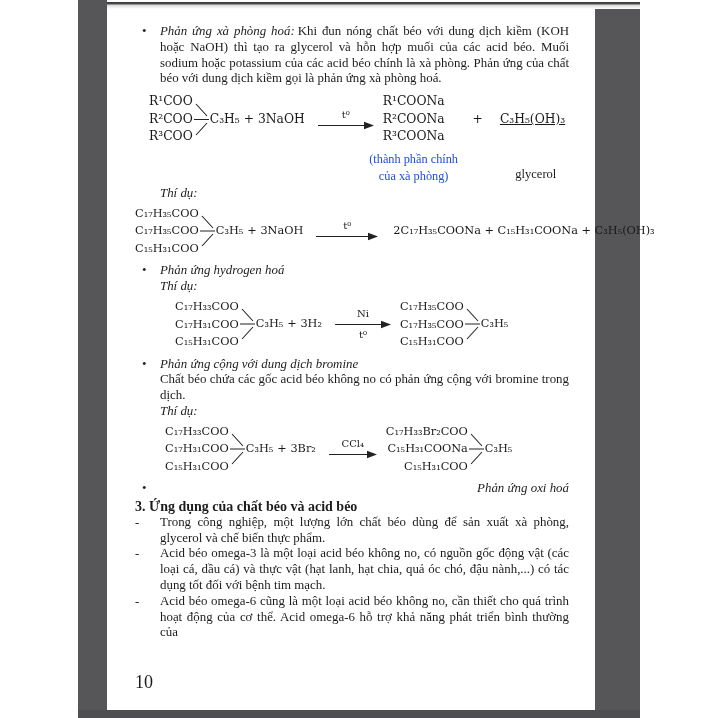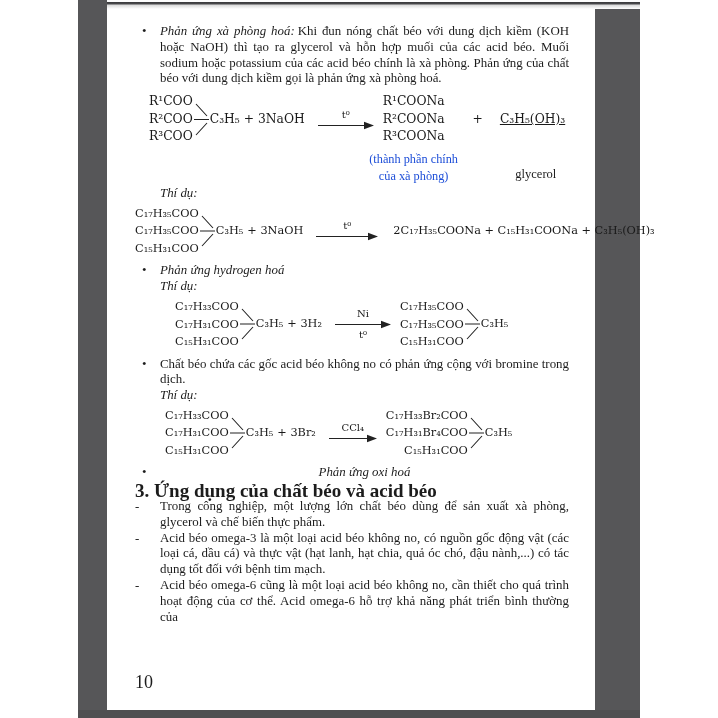--- a/index.html
+++ b/index.html
@@ -12,21 +12,21 @@
   .page{position:absolute;left:107px;top:0;width:488px;height:710px;background:#ffffff;}
   .page-top-edge{position:absolute;top:0;left:0;right:-45px;height:9px;
     background:linear-gradient(180deg,#fdfdfd 0,#fdfdfd 2px,#39393b 2px,#4a4a4d 4px,#d9d9d9 5px,#ffffff 9px);}
   .content{position:absolute;left:28px;top:24px;width:434px;font-size:12.9px;line-height:15.8px;}
   .li{display:flex;}
   .marker{flex:none;width:25px;padding-left:7px;box-sizing:border-box;}
   .li-body{flex:1;text-align:justify;}
   .ititle{font-style:italic;}
   .ititle-run{font-style:italic;margin-right:3px;}
   .example-label{font-style:italic;margin-left:25px;}
-  .heading{font-weight:bold;font-size:19px;margin-top:2px;}
+  .heading{font-weight:bold;font-size:14px;margin-top:2px;}
   .pagenum{position:absolute;left:28px;top:672px;font-size:18px;}
   
   .eqrow{display:flex;align-items:center;font-family:"DejaVu Serif",serif;color:#191919;}
   .eq-main{font-size:12.3px;margin:6px 0 40px 14px;position:relative;}
   .eq-ex{font-size:11.3px;margin:3px 0 6px 6px;}
   .stack{display:flex;flex-direction:column;align-items:flex-end;line-height:17.5px;text-align:right;}
   .tri{display:flex;align-items:center;}
   .bonds{flex:none;margin:0 1px;}
   .plus{margin:0 7px;}
   .reagent{margin:0 4px;white-space:nowrap;}
@@ -162,20 +162,21 @@
           <svg class="bonds" width="15" height="50" viewBox="0 0 15 50">
             <path d="M2 10 L13 22 M0 25 L15 25 M2 40 L13 28" stroke="#222" stroke-width="1.1" fill="none"></path>
           </svg>
           <span>C₃H₅</span>
         </span>
       </div>
 
       <div class="li mt2">
         <span class="marker">•</span>
         <div class="li-body">
+          <span class="ititle" style="display:block;text-align:left;">Phản ứng cộng với dung dịch bromine</span>
           <span>Chất béo chứa các gốc acid béo không no có phản ứng cộng với bromine trong dịch.</span>
           <span class="ititle" style="display:block;text-align:left;">Thí dụ:</span>
         </div>
       </div>
 
       <div class="eqrow eq-ex" style="margin-left:30px;">
         <span class="tri">
           <span class="stack">
             <span>C₁₇H₃₃COO</span>
             <span>C₁₇H₃₁COO</span>
@@ -190,34 +191,34 @@
         <span class="arrow">
           <span class="cond-top">CCl₄</span>
           <svg width="48" height="9" viewBox="0 0 48 9">
             <path d="M0 4.5 L41 4.5" stroke="#222" stroke-width="1.1"></path>
             <path d="M48 4.5 L38 0.7 L38 8.3 Z" fill="#222"></path>
           </svg>
         </span>
         <span class="tri">
           <span class="stack">
             <span>C₁₇H₃₃Br₂COO</span>
-            <span>C₁₇H₃₁Br₄COO</span>
+            <span>C₁₅H₃₁COONa</span>
             <span>C₁₅H₃₁COO</span>
           </span>
           <svg class="bonds" width="15" height="50" viewBox="0 0 15 50">
             <path d="M2 10 L13 22 M0 25 L15 25 M2 40 L13 28" stroke="#222" stroke-width="1.1" fill="none"></path>
           </svg>
           <span>C₃H₅</span>
         </span>
       </div>
 
       <div class="li mt2">
         <span class="marker">•</span>
         <div class="li-body">
-          <span class="ititle" style="display:block;text-align:center;">Phản ứng oxi hoá</span>
+          <span class="ititle" style="display:block;text-align:right;">Phản ứng oxi hoá</span>
         </div>
       </div>
 
       <div class="heading">3. Ứng dụng của chất béo và acid béo</div>
 
       <div class="li">
         <span class="marker" style="padding-left:0;">-</span>
         <div class="li-body">Trong công nghiệp, một lượng lớn chất béo dùng để sản xuất xà phòng, glycerol và chế biến thực phẩm.</div>
       </div>
       <div class="li">

